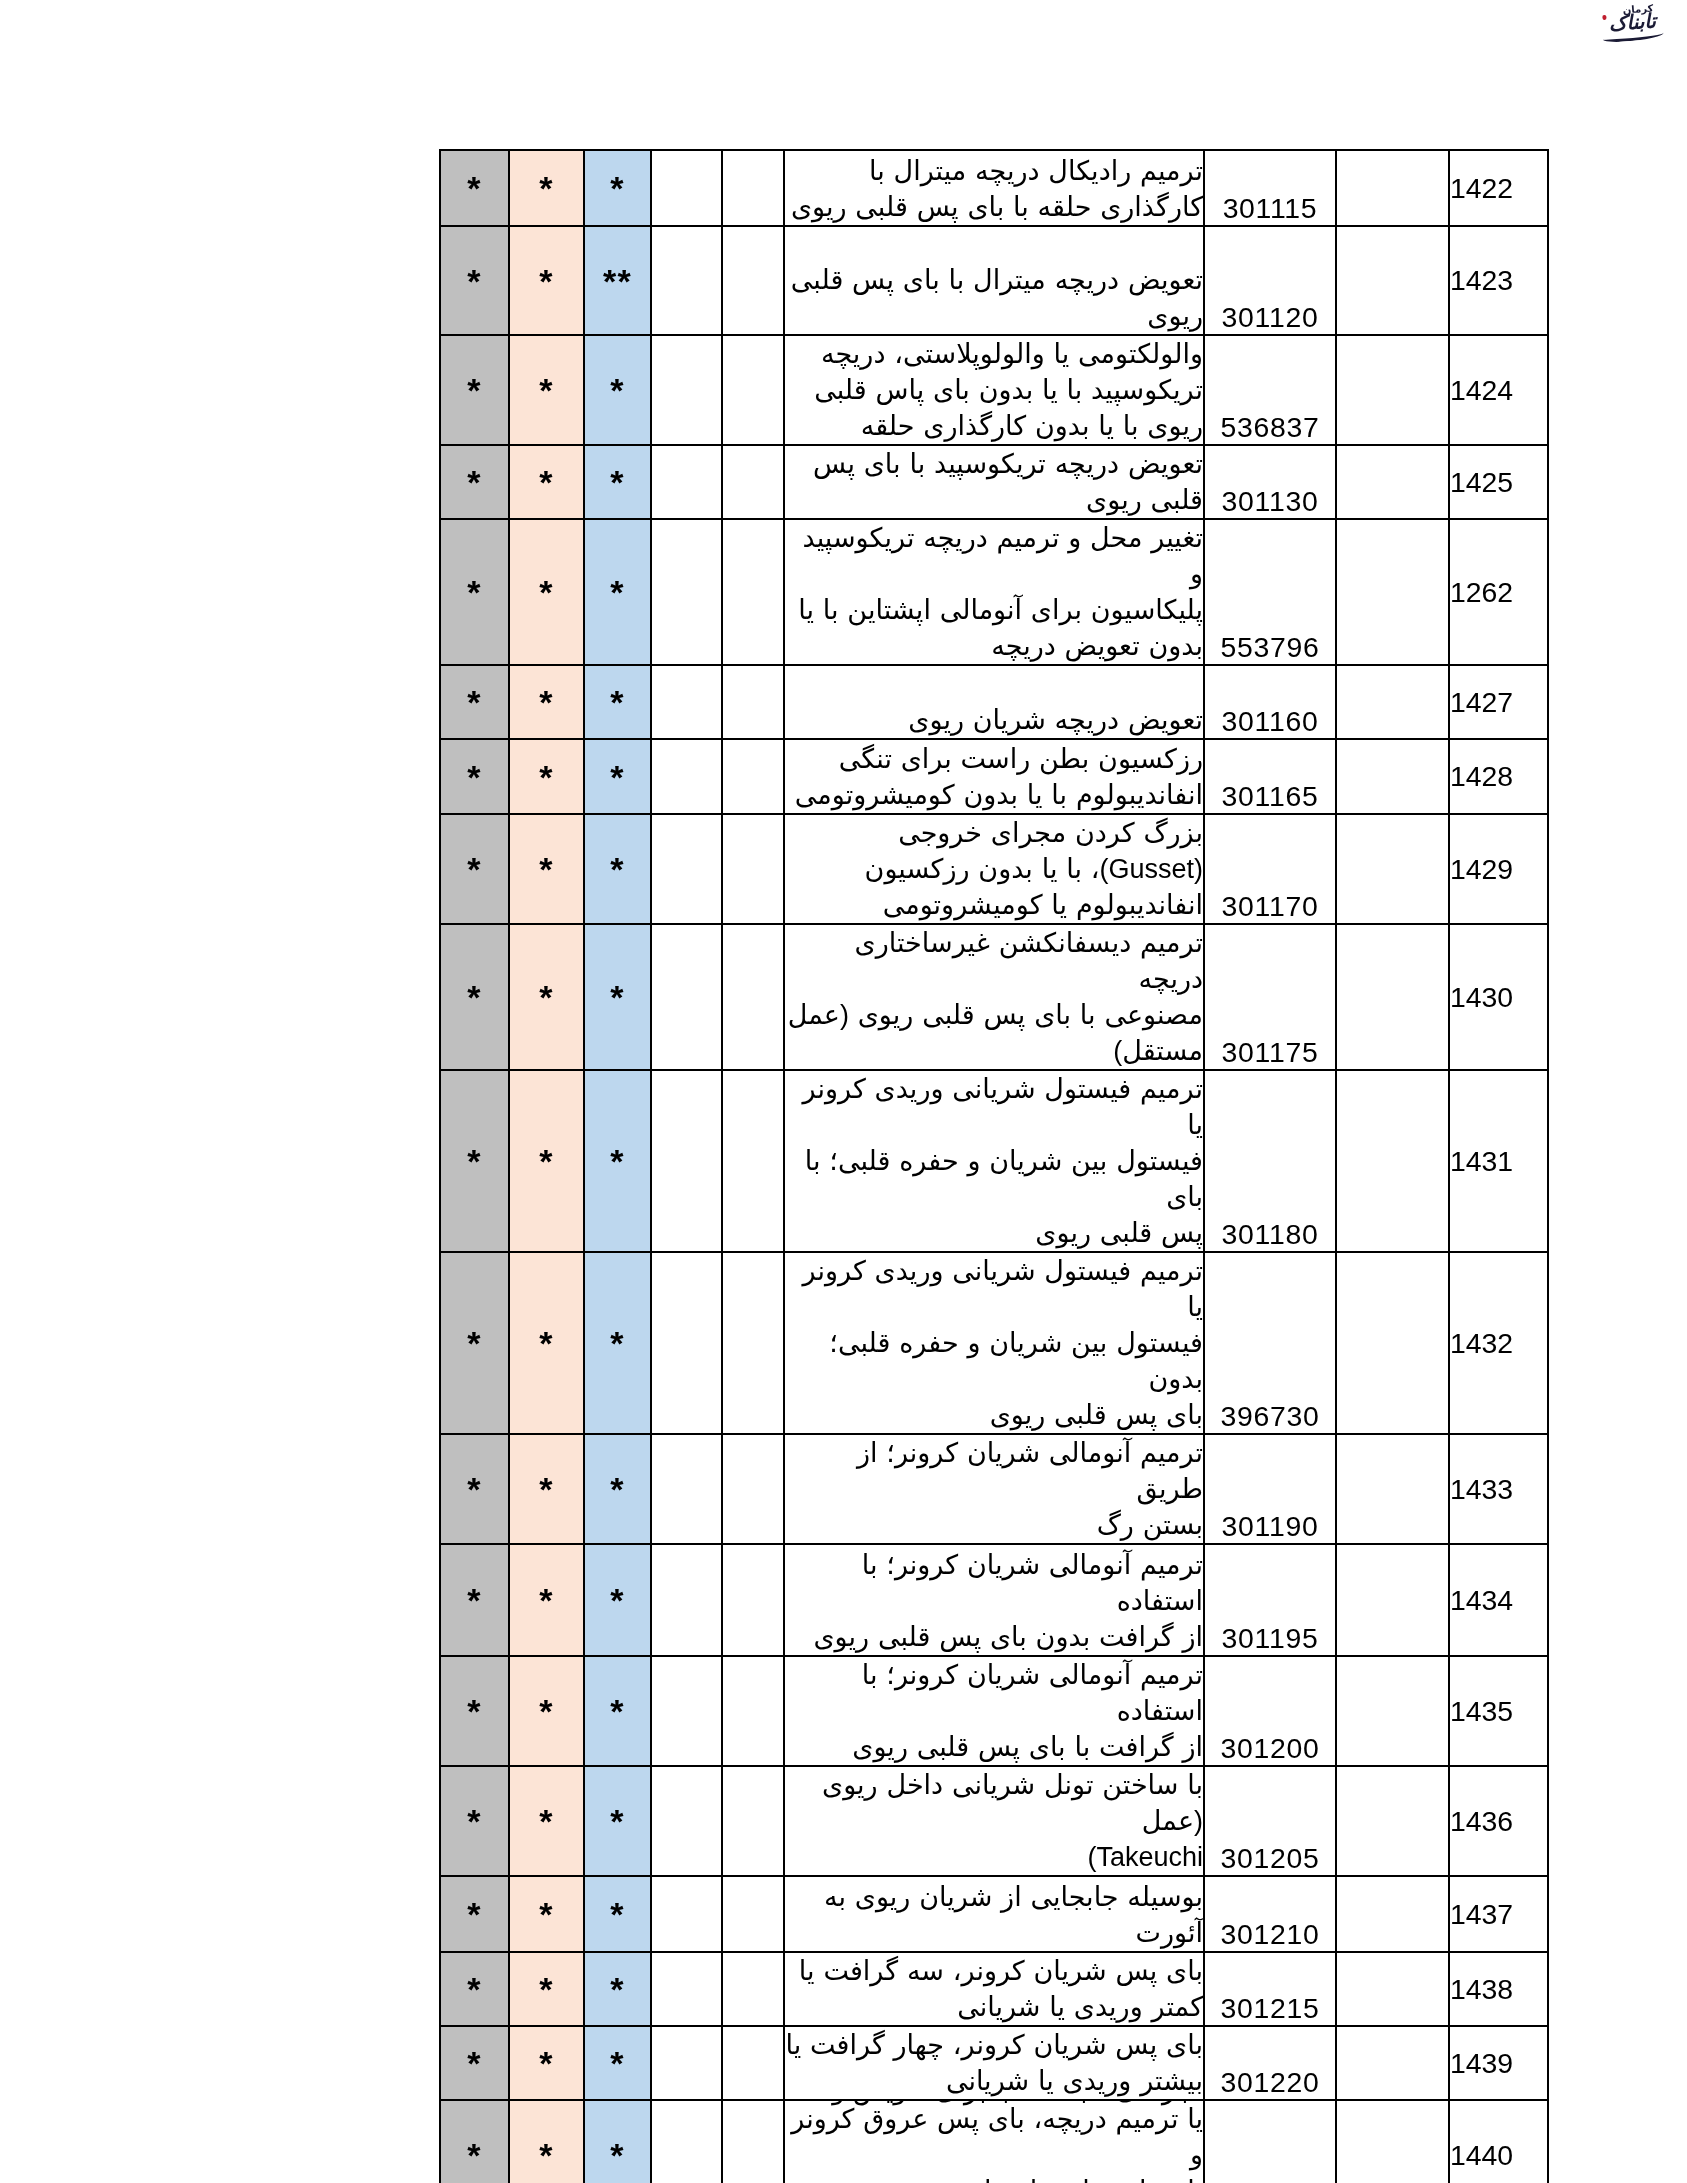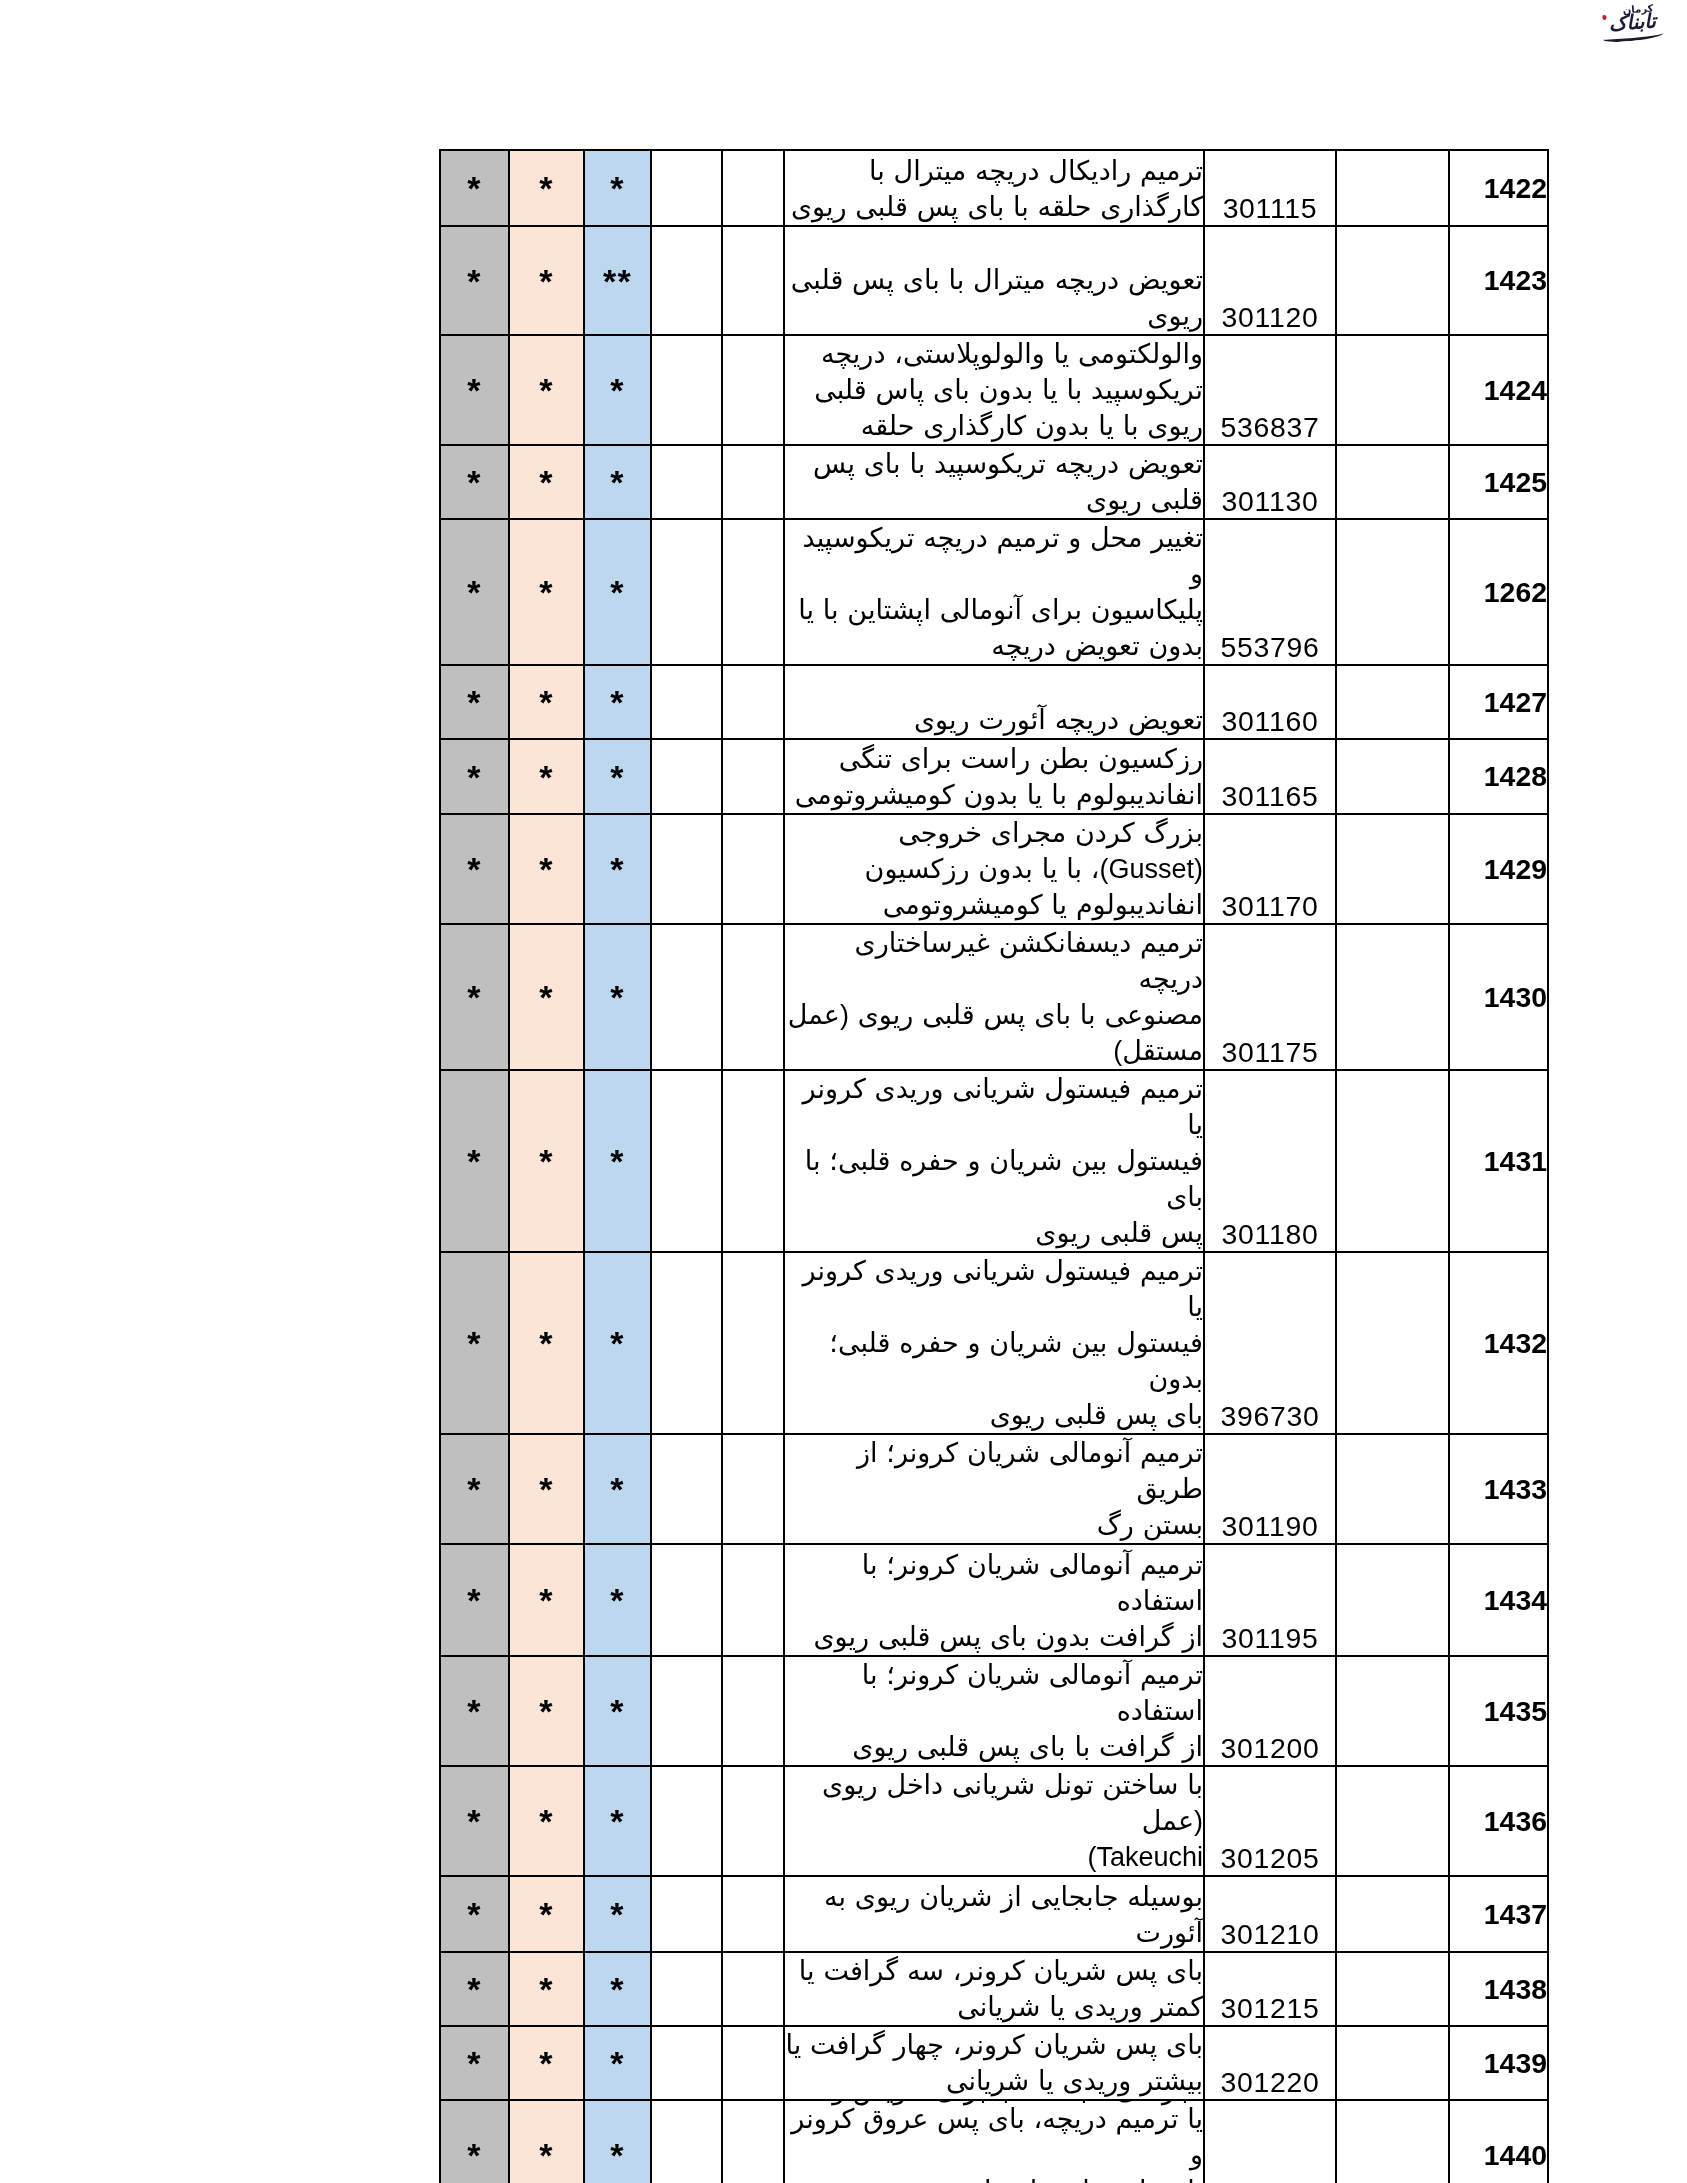--- a/index.html
+++ b/index.html
@@ -124,22 +124,22 @@
   }
   td.code{
     vertical-align:bottom;
     text-align:center;
     font-size:28.4px;
     padding:0 6.6px 5.3px 0;
     letter-spacing:0.7px;
   }
   td.rownum{
     vertical-align:middle;
-    text-align:right;
-    font-weight:bold;
+    text-align:left;
+    font-weight:normal;
     font-size:28.4px;
   }
 </style>
 </head>
 <body>
 
 <div class="page">
 
   <div class="logo">
     <span class="logo-dot"></span>
@@ -240,21 +240,21 @@
     <td class="rownum">1262</td>
   </tr>
           <tr style="height: 74px;">
     <td class="star star-gray">*</td>
     <td class="star star-peach">*</td>
     <td class="star star-blue">*</td>
     <td class="spacer"></td>
     <td class="spacer"></td>
     <td class="desc" dir="rtl">
 
-      <span class="desc-text">تعویض دریچه آئورت ریوی</span>
+      <span class="desc-text">تعویض دریچه شریان ریوی</span>
     </td>
     <td class="code">301160</td>
     <td class="spacer"></td>
     <td class="rownum">1427</td>
   </tr>
           <tr style="height: 75px;">
     <td class="star star-gray">*</td>
     <td class="star star-peach">*</td>
     <td class="star star-blue">*</td>
     <td class="spacer"></td>

